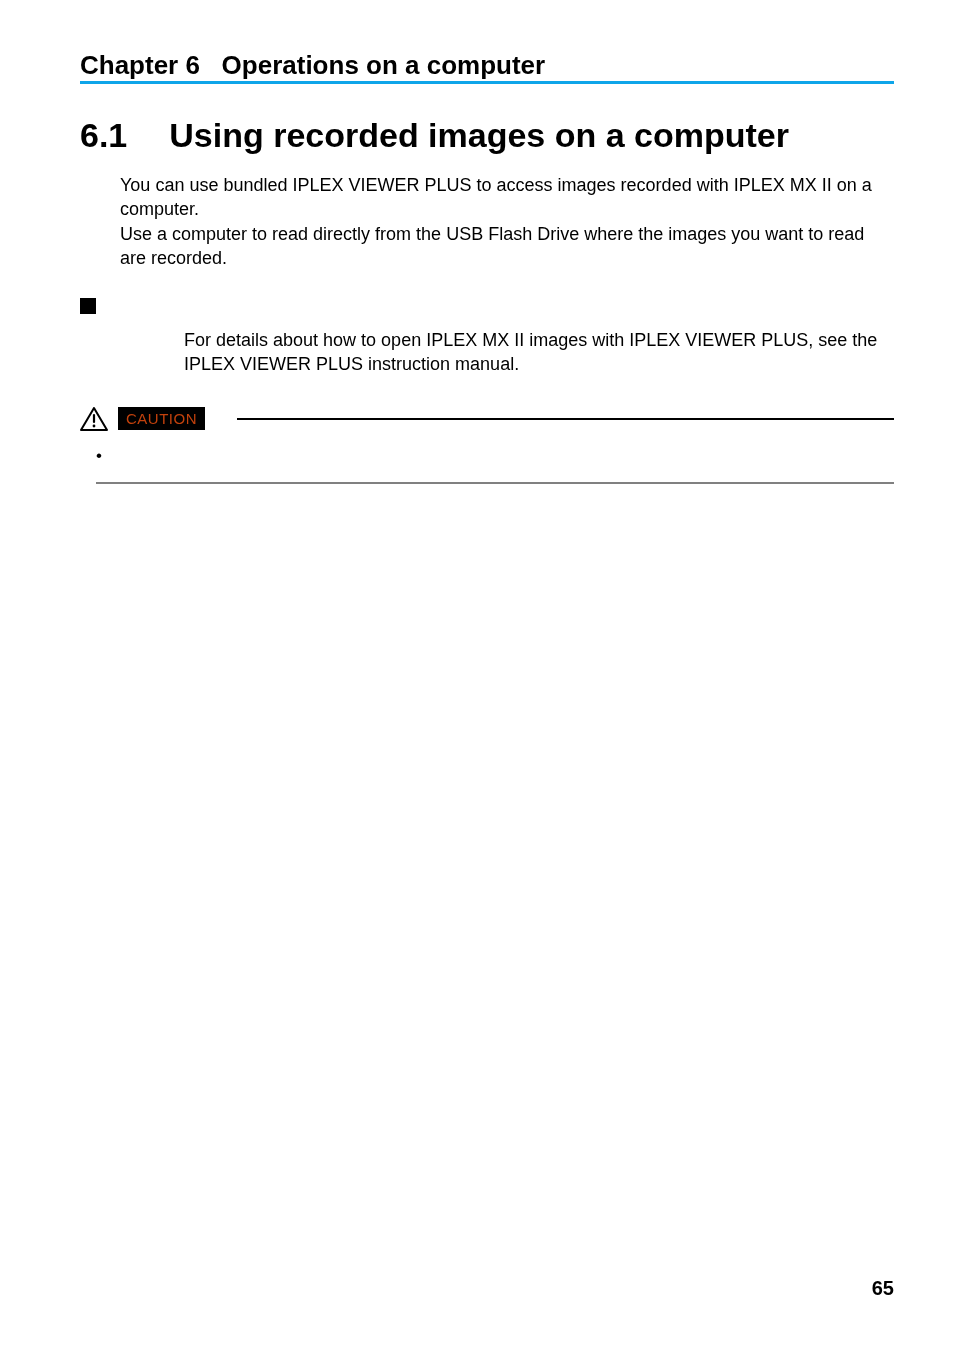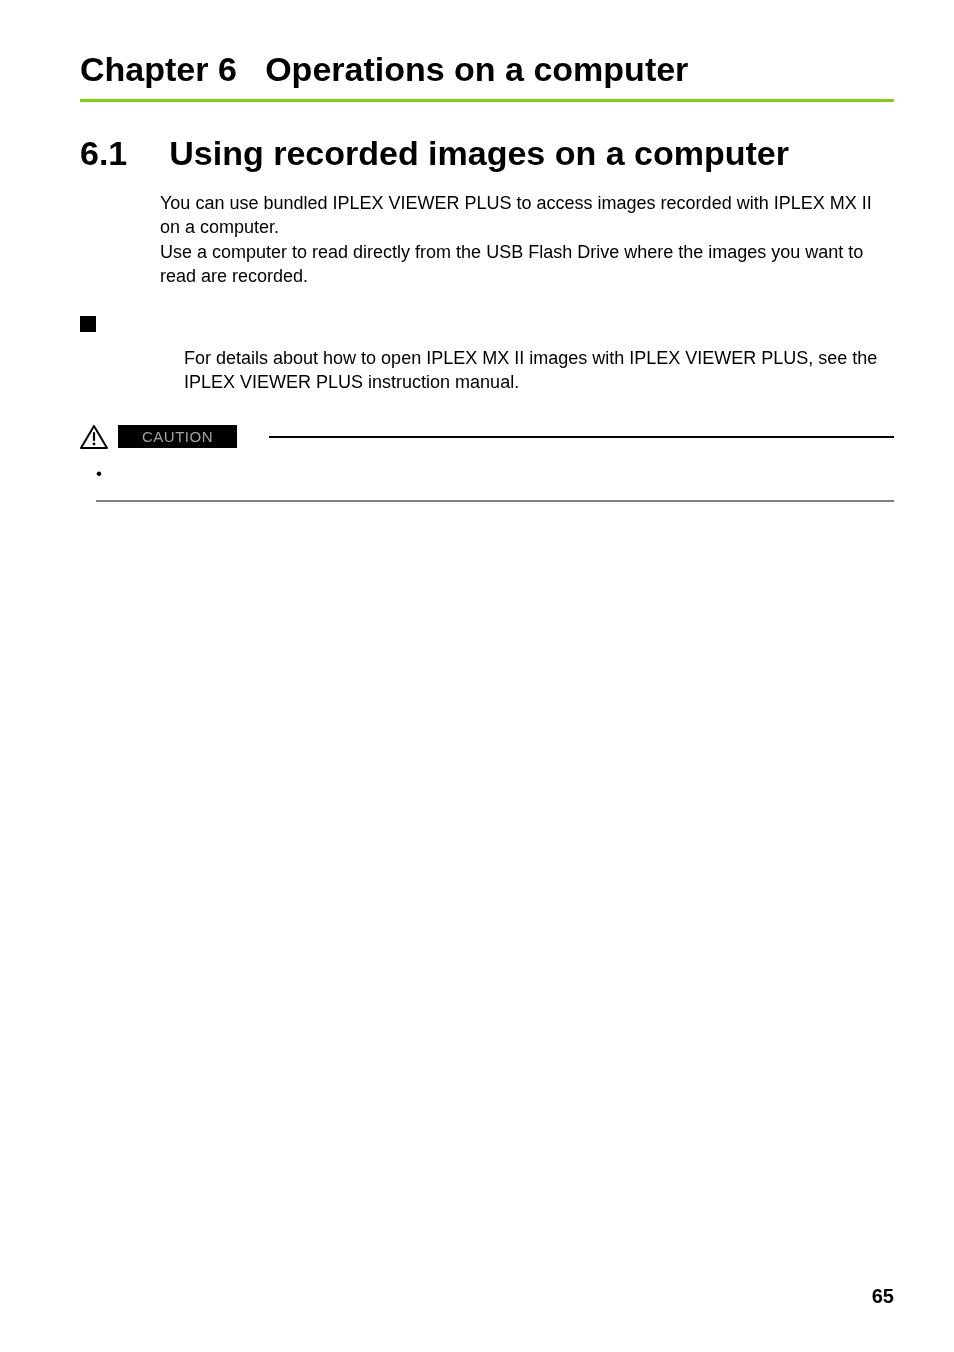--- a/index.html
+++ b/index.html
@@ -10,39 +10,38 @@
     body {
       width: 954px;
       height: 1352px;
       background: #ffffff;
       font-family: Arial, Helvetica, sans-serif;
       color: #000000;
       position: relative;
       padding: 50px 60px 50px 80px;
     }
     .chapter-title {
-      font-size: 34px;
+      font-size: 26px;
       font-weight: bold;
-      padding-bottom: 10px;
-      border-bottom: 3px solid #84cc16;
+      border-bottom: 3px solid #0ea5e9;
       margin-bottom: 32px;
     }
     .section-heading {
       font-size: 34px;
       font-weight: bold;
       margin-bottom: 18px;
       display: flex;
     }
     .section-number {
       margin-right: 42px;
     }
     .body-text {
       font-size: 18px;
       line-height: 1.35;
-      margin-left: 80px;
+      margin-left: 40px;
       margin-bottom: 28px;
     }
     .subsection {
       display: flex;
       align-items: center;
       margin-bottom: 14px;
     }
     .square-bullet {
       width: 16px;
       height: 16px;
@@ -69,24 +68,24 @@
       margin-bottom: 14px;
     }
     .caution-icon {
       width: 28px;
       height: 24px;
       margin-right: 10px;
       flex-shrink: 0;
     }
     .caution-label {
       background: #000;
-      color: #a3a3a3;
+      color: #c2410c;
       font-size: 15px;
       font-weight: normal;
-      padding: 3px 24px;
+      padding: 3px 8px;
       letter-spacing: 0.5px;
       margin-right: 32px;
       flex-shrink: 0;
     }
     .caution-line {
       flex: 1;
       height: 2px;
       background: #000;
     }
     .caution-body {
@@ -95,21 +94,21 @@
       margin-left: 16px;
       padding-bottom: 14px;
       border-bottom: 2px solid #808080;
       display: flex;
     }
     .caution-bullet {
       margin-right: 8px;
     }
     .page-number {
       position: absolute;
-      bottom: 44px;
+      bottom: 52px;
       right: 60px;
       font-size: 20px;
       font-weight: bold;
     }
   </style>
 </head>
 <body>
 
 <h1 class="chapter-title">
   <span>Chapter 6</span>&nbsp;&nbsp;&nbsp;<span>Operations on a computer</span>

